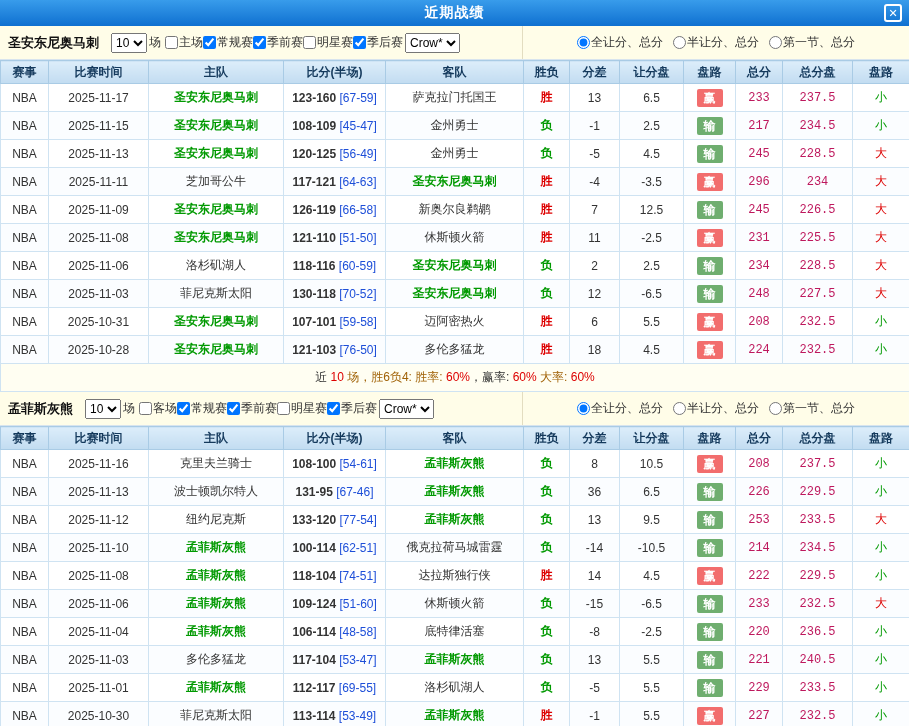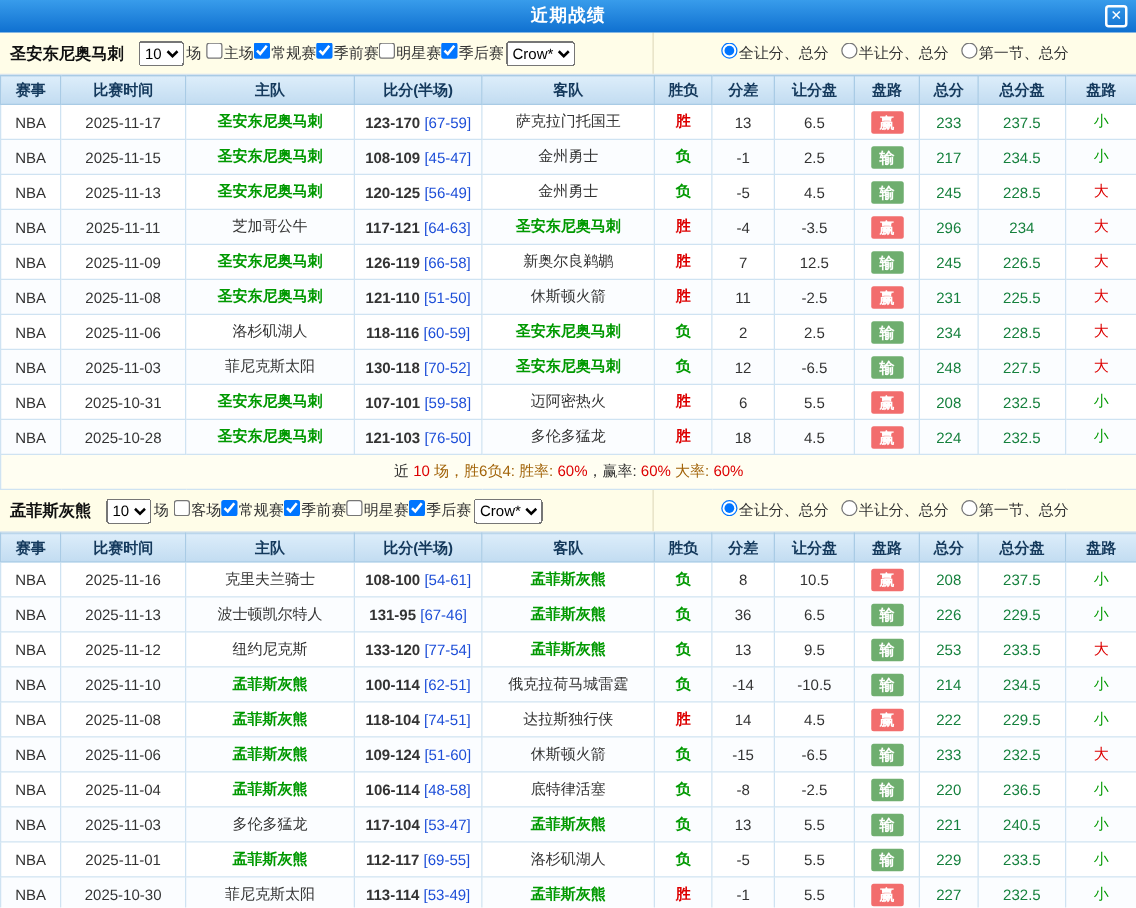--- a/index.html
+++ b/index.html
@@ -12,37 +12,37 @@
     border:2px solid #fff; border-radius:3px; color:#fff; font-size:11px; font-weight:bold;
     display:flex; align-items:center; justify-content:center; cursor:pointer; line-height:1; }
   .filterbar { height:34px; background:#fffde8; border-bottom:1px solid #d8e4ee;
     display:flex; align-items:stretch; }
   .filter-left { width:523px; display:flex; align-items:center; padding-left:8px;
     border-right:1px solid #e3ddc0; }
   .filter-right { flex:1; display:flex; align-items:center; justify-content:center; gap:10px; }
   .teamname { font-weight:bold; font-size:13px; color:#111; margin-right:10px; }
   select { font-size:12px; height:20px; margin:0 2px; }
   .suffix { margin-right:4px; color:#333; }
-  label.cb, label.rb { display:inline-flex; align-items:flex-start; color:#333; cursor:pointer; white-space:nowrap; }
+  label.cb, label.rb { display:inline-flex; align-items:center; color:#333; cursor:pointer; white-space:nowrap; }
   label.cb input, label.rb input { margin:0 1px 0 0; width:13px; height:13px; }
   table { border-collapse:collapse; table-layout:fixed; width:909px; }
   th { background:linear-gradient(180deg,#dcedfa,#c2dcf1); border:1px solid #a9cbe5;
     height:23px; font-size:12px; color:#14395c; font-weight:bold; white-space:nowrap; }
   td { border:1px solid #cfe3f2; height:28px; text-align:center; color:#333;
     white-space:nowrap; overflow:hidden; }
   tr.r-even td { background:#fbfdff; }
   .team-focus { color:#009900; font-weight:bold; }
   .half { color:#1d4ed8; }
   .res-win { color:#dd0000; font-weight:bold; }
   .res-lose { color:#009900; font-weight:bold; }
   .badge { display:inline-block; min-width:26px; padding:2px 5px; color:#fff;
     font-weight:bold; font-size:12px; border-radius:2px; line-height:14px; }
   .badge.win { background:#f26d6d; }
   .badge.lose { background:#6fae6f; }
-  .blue { color:#15803d; }
+  .blue { color:#be185d;font-family:Liberation Mono, monospace; }
   .big { color:#dd0000; }
   .small { color:#009900; }
   tr.summary td { background:#fffef2; height:28px; font-size:12px; }
 </style>
 </head>
 <body>
 
 <div class="titlebar">
   <span class="title">近期战绩</span>
   <div class="close-btn">✕</div>
@@ -120,21 +120,21 @@
           <th>总分</th>
           <th>总分盘</th>
           <th>盘路</th>
         </tr>
       </thead>
       <tbody>
         <tr class="r-odd">
           <td>NBA</td>
           <td>2025-11-17</td>
           <td><span class="team-focus">圣安东尼奥马刺</span></td>
-          <td><b>123-170</b> <span class="half">[67-59]</span></td>
+          <td><b>123-160</b> <span class="half">[67-59]</span></td>
           <td><span class="">萨克拉门托国王</span></td>
           <td><span class="res-win">胜</span></td>
           <td>13</td>
           <td>6.5</td>
           <td><span class="badge win">赢</span></td>
           <td class="blue">233</td>
           <td class="blue">237.5</td>
           <td><span class="small">小</span></td>
         </tr>
         <tr class="r-even">

